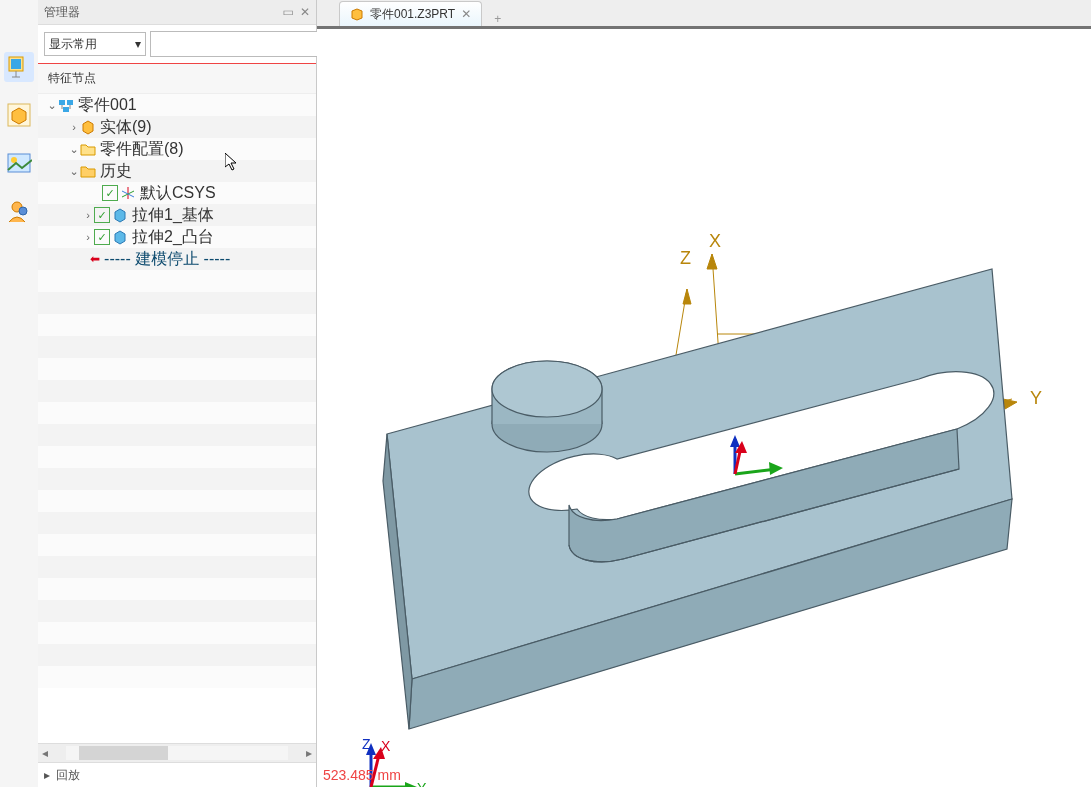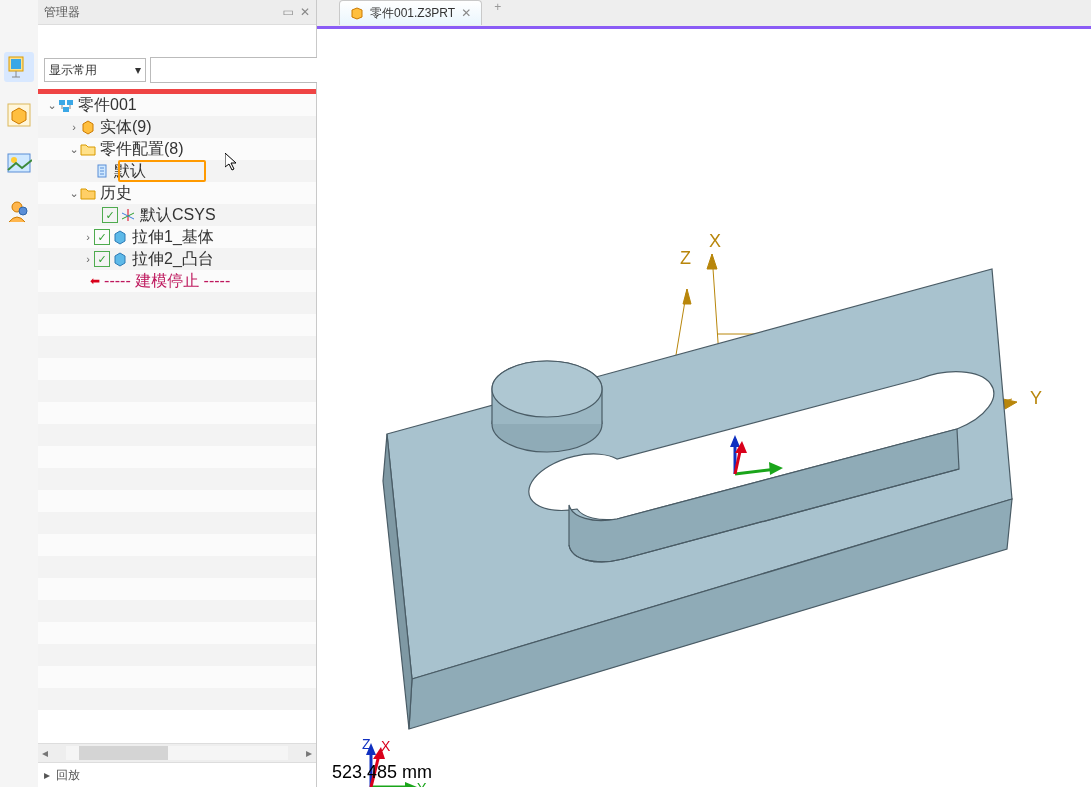--- a/index.html
+++ b/index.html
@@ -7,64 +7,64 @@
 
   
   .side-strip { width:38px; background:#f5f5f5; display:flex; flex-direction:column; align-items:center; gap:18px; padding-top:52px; }
   .side-strip .icon-btn { width:30px; height:30px; display:flex; align-items:center; justify-content:center; border-radius:3px; }
   .side-strip .icon-btn.active { background:#d8e8ff; }
 
   
   .manager { width:278px; background:#fff; border-right:1px solid #c9c9c9; display:flex; flex-direction:column; }
   .mgr-title { height:24px; line-height:24px; display:flex; align-items:flex-end; justify-content:space-between; padding:0 6px; background:#ededed; border-bottom:1px solid #ddd; font-size:12px; color:#555; }
   .title-btns { display:flex; gap:6px; color:#888; }
-  .mgr-toolbar { display:flex; align-items:center; gap:4px; padding:6px; border-bottom:5px solid #ef4444;margin-top:26px; }
+  .mgr-toolbar { display:flex; align-items:center; gap:4px; padding:6px; border-bottom:1px solid #ef4444; }
   .mode-select { flex:0 0 92px; height:22px; border:1px solid #bbb; background:#fff; display:flex; align-items:center; justify-content:space-between; padding:0 4px; font-size:12px; }
   .search-input { flex:1; height:22px; border:1px solid #bbb; background:#fff; }
   .filter-btn { width:22px; height:22px; border:1px solid #bbb; display:flex; align-items:center; justify-content:center; color:#3c7edb; }
   .section-label { padding:6px 10px; background:#f7f7f7; border-bottom:1px solid #eee; }
 
   .tree-wrap { flex:1; overflow:auto; }
   .tree { position:relative; }
   .row { height:22px; display:flex; align-items:center; padding-right:4px; white-space:nowrap; }
   .row:nth-child(odd) { background:#fbfbfb; }
   .row:nth-child(even) { background:#f3f3f3; }
   .row.sel { position:relative; }
   .row.sel::after { content:""; position:absolute; left:80px; top:0; width:88px; height:22px; border:2px solid #ff9a00; box-sizing:border-box; border-radius:2px; pointer-events:none; }
   .disclosure { width:12px; display:inline-flex; justify-content:center; color:#666; font-size:11px; }
   .chk { width:14px; height:14px; border:1px solid #4eab4e; display:inline-flex; align-items:center; justify-content:center; color:#2e9e2e; font-size:11px; margin-right:2px; }
   .node-icon { width:16px; height:16px; margin-right:4px; display:inline-flex; align-items:center; justify-content:center; }
   .lbl { font-size:16px; }
-  .red { color:#be185d; }
+  .red { color:#0c4a6e; }
   .grey { color:#b7b7b7; }
   .arrow-red { color:#d9001b; margin-right:4px; }
 
   .tree-scroll { height:18px; display:flex; align-items:center; background:#eee; border-top:1px solid #ddd; }
   .tree-scroll .track { flex:1; height:14px; background:#f5f5f5; position:relative; margin:0 14px; }
   .tree-scroll .thumb { position:absolute; left:6%; width:40%; height:14px; background:#d4d4d4; }
   .tree-scroll .btn { width:14px; text-align:center; color:#777; }
 
   .playback { height:24px; border-top:1px solid #ddd; display:flex; align-items:center; padding:0 6px; color:#555; gap:6px; }
 
   
   .main { flex:1; display:flex; flex-direction:column; background:#fff; position:relative; }
-  .tabbar { height:26px; display:flex; padding-left:22px; gap:4px; background:#eee; border-bottom:3px solid #8b5cf6; }
+  .tabbar { height:26px; display:flex; align-items:flex-end; padding-left:22px; gap:4px; background:#eee; border-bottom:3px solid #737373; }
   .tab { height:24px; padding:0 10px; display:flex; align-items:center; gap:6px; border:1px solid #c9c9c9; border-bottom:none; border-radius:4px 4px 0 0; background:linear-gradient(#fff,#eaf6fd); font-size:12px; }
   .tab .close { color:#888; }
   .tab-add { color:#999; padding:0 8px; }
 
   .view-toolbar { position:absolute; right:8px; top:34px; display:flex; gap:8px; align-items:center; }
   .vt-btn { width:24px; height:24px; display:flex; align-items:center; justify-content:center; }
   .vt-drop { font-size:9px; color:#444; margin-left:-6px; }
 
   .canvas { flex:1; position:relative; overflow:hidden; background:#ffffff; }
   .canvas svg { position:absolute; left:0; top:0; }
 
   .triad { position:absolute; left:34px; bottom:50px; }
-  .status { position:absolute; left:6px; bottom:4px; font-size:18px; color:#000000;margin-left:9px; }
+  .status { position:absolute; left:6px; bottom:4px; font-size:14px; color:#ef4444; }
 
   .cursor { position:absolute; width:14px; height:18px; pointer-events:none; }
 </style>
 </head>
 <body>
 
 <div class="app">
 
   <div class="side-strip">
     <div class="icon-btn active">
@@ -110,20 +110,21 @@
         <span>显示常用</span>
         <span>▾</span>
       </div>
       <input class="search-input" type="text" style="">
       <div class="filter-btn">
         <svg width="16" height="16">
             <polygon points="1,2 15,2 9,9 9,15 7,13 7,9" fill="#4aa3e0" stroke="#2d7ab5"></polygon>
           </svg>
       </div>
     </div>
+    <div class="section-label">特征节点</div>
 
     <div class="tree-wrap">
       <div class="tree">
 
         <div class="row" style="padding-left:8px">
           <span class="disclosure">⌄</span>
           <span class="node-icon">
               <svg width="16" height="16">
                 <rect x="1" y="3" width="6" height="5" fill="#3aa7e6"></rect>
                 <rect x="9" y="3" width="6" height="5" fill="#3aa7e6"></rect>
@@ -148,31 +149,20 @@
         <div class="row" style="padding-left:30px">
           <span class="disclosure">⌄</span>
           <span class="node-icon">
               <svg width="16" height="16">
                 <path d="M1 4h5l2 2h7v8H1z" fill="#ffe18a" stroke="#d99a00"></path>
               </svg>
             </span>
           <span class="lbl">零件配置(8)</span>
         </div>
 
-        <div class="row sel" style="padding-left:56px">
-          <span class="node-icon">
-              <svg width="16" height="16">
-                <rect x="4" y="2" width="8" height="12" fill="#cfe8ff" stroke="#5a8ed6"></rect>
-                <line x1="6" y1="5" x2="10" y2="5" stroke="#5a8ed6"></line>
-                <line x1="6" y1="8" x2="10" y2="8" stroke="#5a8ed6"></line>
-                <line x1="6" y1="11" x2="10" y2="11" stroke="#5a8ed6"></line>
-              </svg>
-            </span>
-          <span class="lbl">默认</span>
-        </div>
 
 
         <div class="row" style="padding-left:30px">
           <span class="disclosure">⌄</span>
           <span class="node-icon">
               <svg width="16" height="16">
                 <path d="M1 4h5l2 2h7v8H1z" fill="#ffcf66" stroke="#d99a00"></path>
               </svg>
             </span>
           <span class="lbl">历史</span>

